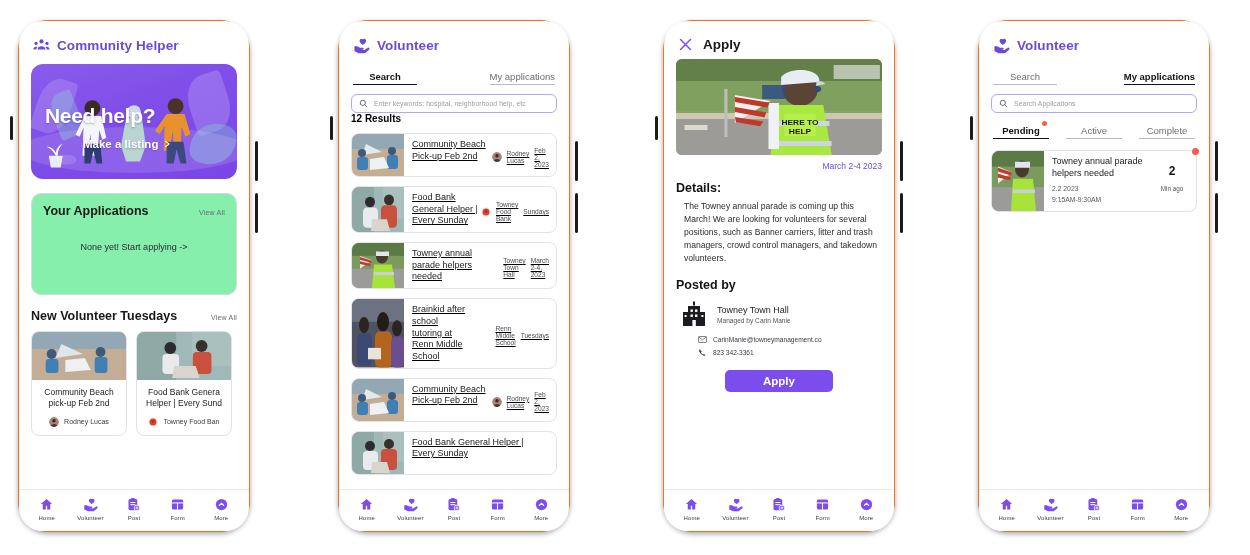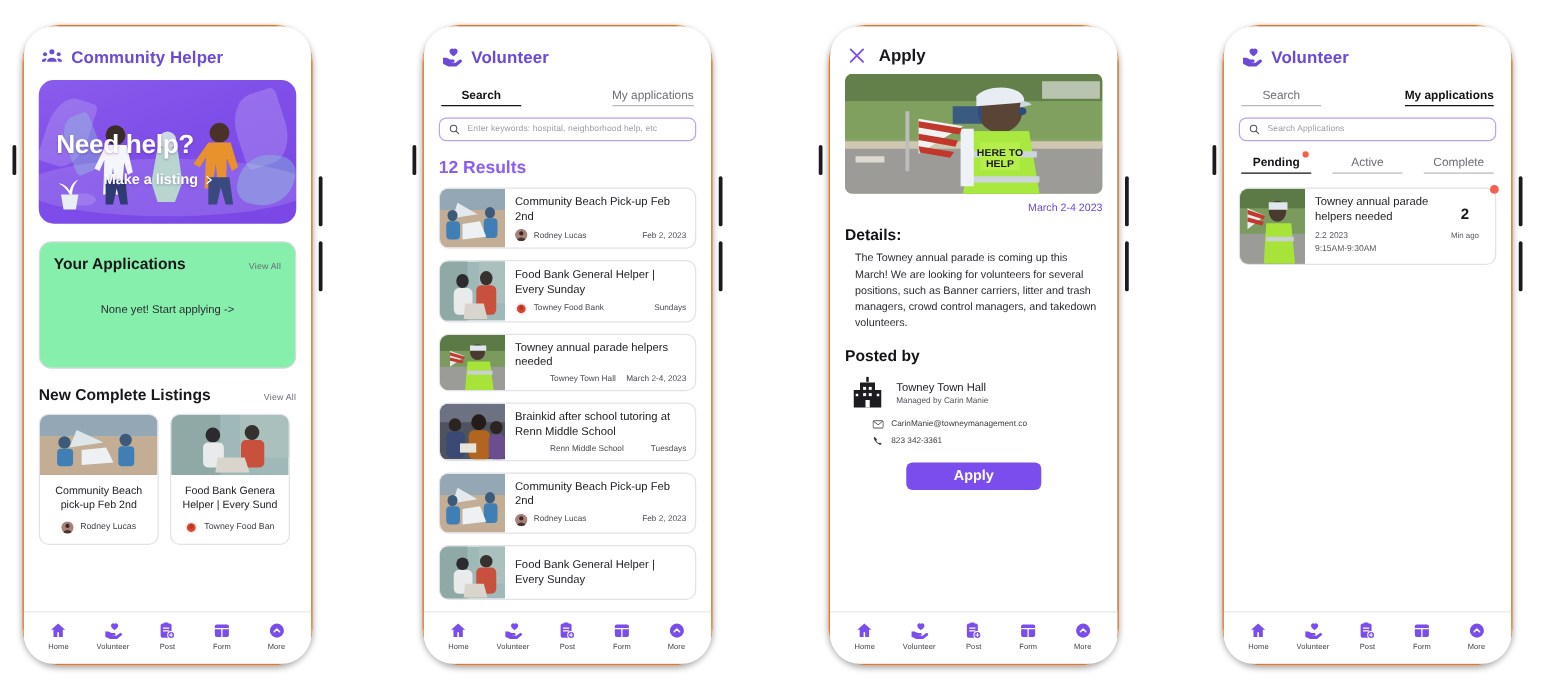--- a/index.html
+++ b/index.html
@@ -131,31 +131,31 @@
 
   
   .searchbar {
     display: flex; align-items: center; gap: 6px;
     height: 19px; margin-top: 9px;
     border: 1px solid #b9a4ef; border-radius: 6px;
     padding: 0 7px; background: #fff;
   }
   .searchbar .ph { font-size: 6.8px; color: #9a9aa4; letter-spacing: .1px; }
 
-  .results-count { font-size: 14px; font-weight: bold; color: #8b5cf6; margin-top: 12px; }
+  .results-count { font-size: 10px; font-weight: bold; color: #000000; }
 
   
   .result-list { margin-top: 9px; display: flex; flex-direction: column; gap: 9px; }
   .result-item {
     display: flex; gap: 0; align-items: stretch;
     border: 1px solid #e2e2e8; border-radius: 8px; overflow: hidden; background: #fff;
     min-height: 42px;
   }
   .result-item .thumb { width: 52px; flex: 0 0 52px; display: block; }
-  .result-item .rbody { flex: 1 1 auto; padding: 5px 7px 5px 8px; display: flex; flex-direction: column; justify-content: center; }
+  .result-item .rbody { flex: 1 1 auto; padding: 5px 7px 5px 8px; display: flex; flex-direction: row; justify-content: center; text-decoration: underline; }
   .result-item .rt { font-size: 9px; line-height: 1.3; color: #222227; }
   .result-item .meta { display: flex; align-items: center; gap: 5px; margin-top: 4px; }
   .result-item .meta .nm { font-size: 6.6px; color: #4a4a52; }
   .result-item .meta .when { margin-left: auto; font-size: 6.6px; color: #4a4a52; }
   .result-item .meta.noav { padding-left: 28px; }
 
   
   .detail-head { display: flex; align-items: center; gap: 9px; padding: 15px 14px 6px 13px; }
   .detail-head .title { font-size: 13.5px; font-weight: bold; color: #18181b; }
   .hero-photo { height: 96px; border-radius: 6px; width: 100%; display: block; }
@@ -264,21 +264,21 @@
 
         <div class="panel">
           <div class="panel-head">
             <div class="h">Your Applications</div>
             <div class="view-all">View All</div>
           </div>
           <div class="panel-empty">None yet!  Start applying -&gt;</div>
         </div>
 
         <div class="section-head">
-          <div class="h">New Complete Listings</div>
+          <div class="h">New Volunteer Tuesdays</div>
           <div class="view-all">View All</div>
         </div>
 
         <div class="listing-row">
           <div class="listing-card">
             <svg class="thumb" viewBox="0 0 96 48" preserveAspectRatio="none">
               <rect width="96" height="48" fill="#b9c3c9"></rect>
               <rect y="0" width="96" height="17" fill="#93a7b4"></rect>
               <rect y="17" width="96" height="31" fill="#c3ae95"></rect>
               <path d="M30 12l22 10-28 4z" fill="#dfe6ea"></path>

